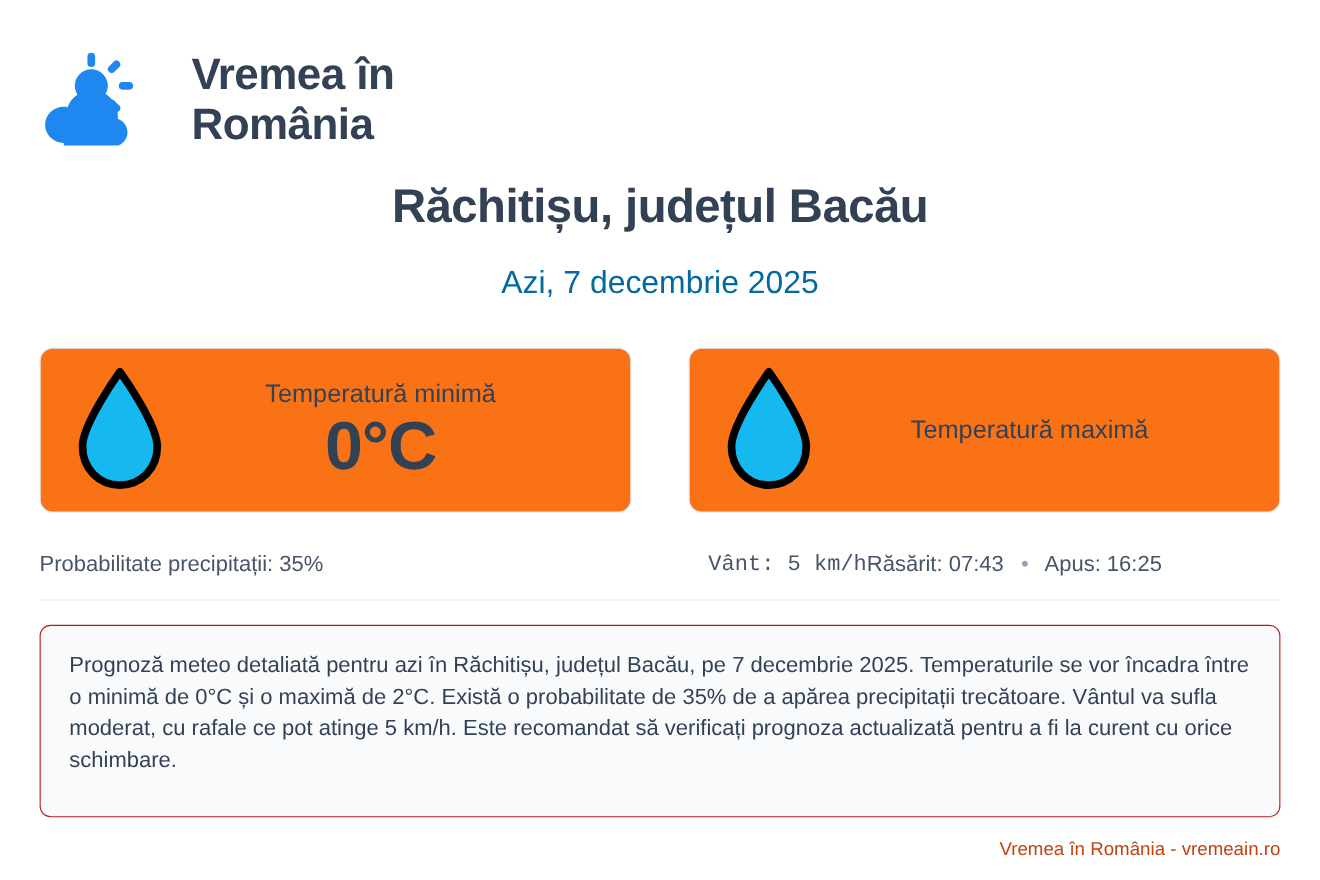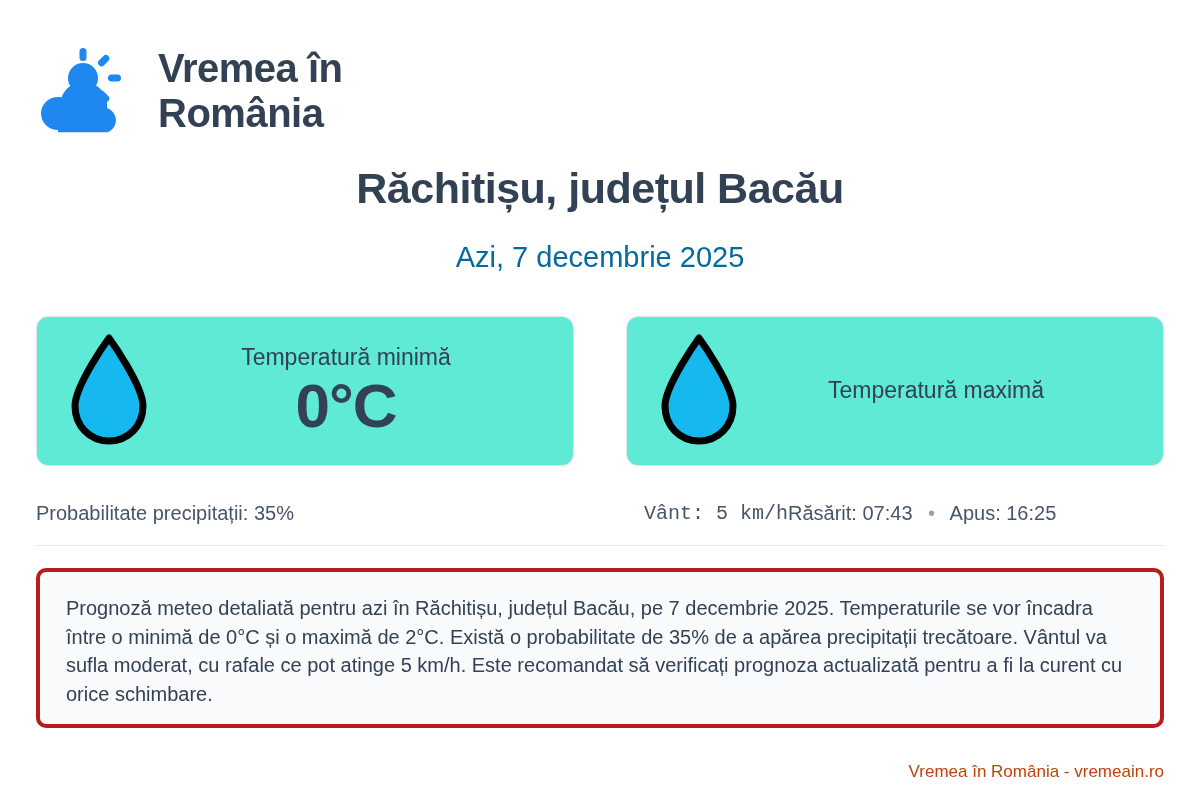--- a/index.html
+++ b/index.html
@@ -16,21 +16,21 @@
     position: relative;
     width: 1200px;
     height: 800px;
     padding: 0 36px;
   }
 
   
   .brand {
     display: flex;
     align-items: center;
-    gap: 18px;
+    gap: 34px;
     padding-top: 46px;
   }
   .brand-mark {
     width: 104px;
     height: 86px;
     flex: 0 0 104px;
     position: relative;
   }
   .brand-title {
     font-size: 40px;
@@ -60,21 +60,21 @@
 
   
   .cards {
     display: flex;
     gap: 52px;
     margin-top: 42px;
   }
   .card {
     flex: 1 1 0;
     height: 150px;
-    background: #5eead4;
+    background: #f97316;
     border: 1px solid #e2e8f0;
     border-radius: 12px;
     display: flex;
     align-items: center;
     padding: 0 26px;
   }
   .drop {
     width: 92px;
     height: 120px;
     flex: 0 0 92px;
@@ -112,23 +112,23 @@
   }
   .meta-left { flex: 1 1 0; text-align: left; }
   .meta-center { flex: 1 1 0; text-align: right; font-family: Liberation Mono, monospace; }
   .meta-right { flex: 1 1 0; text-align: left; white-space: nowrap; }
   .meta-dot { padding: 0 10px; color: #94a3b8; }
 
   
   .desc {
     margin-top: 22px;
     background: #f8fafc;
-    border: 4px solid #b91c1c;
+    border: 1px solid #b91c1c;
     border-radius: 10px;
-    padding: 22px 26px 16px 26px;
+    padding: 22px 26px 37px 26px;
     font-size: 20px;
     line-height: 1.42;
     color: #334155;
   }
 
   
   .footer {
     position: absolute;
     right: 36px;
     bottom: 18px;

